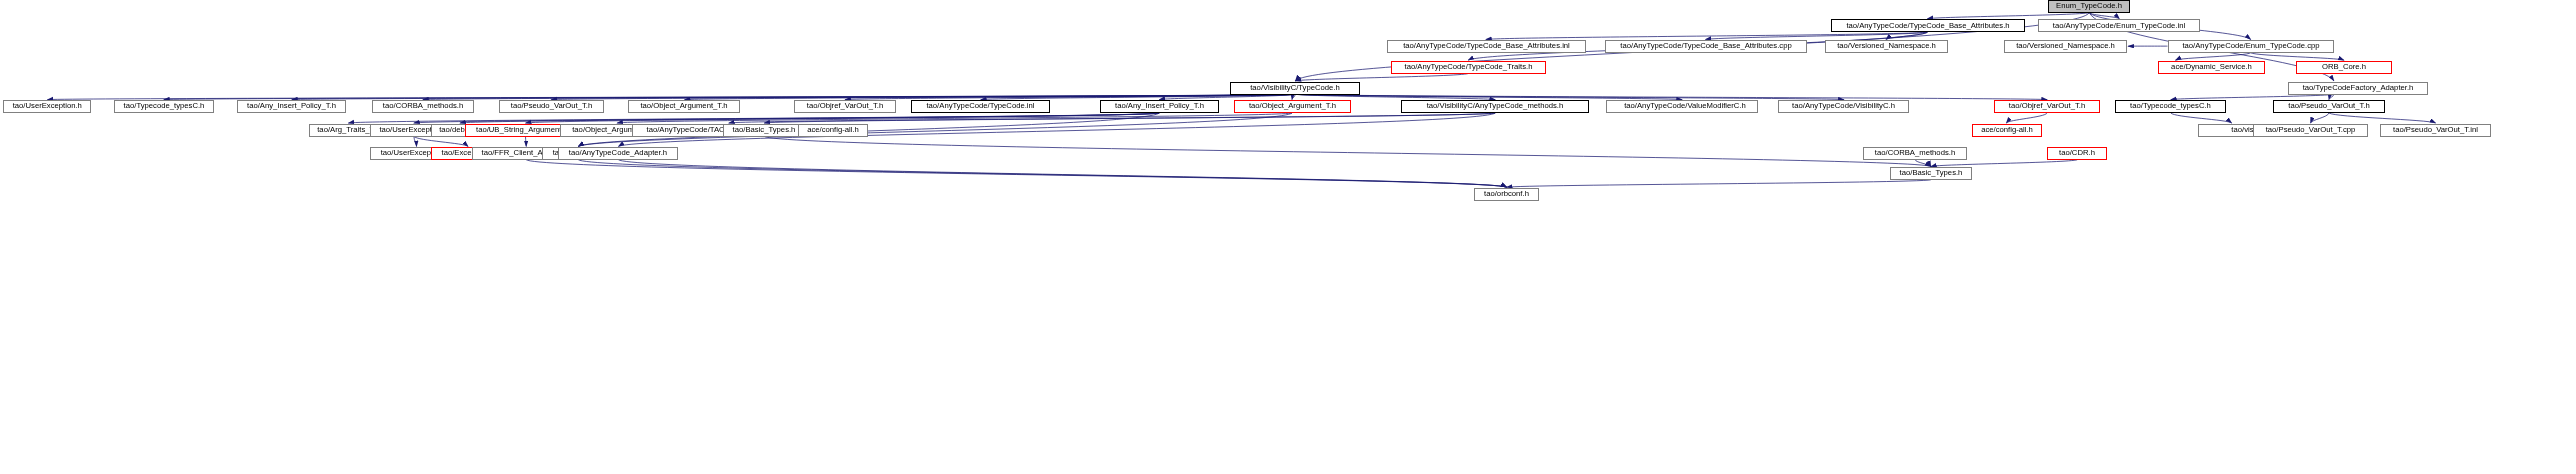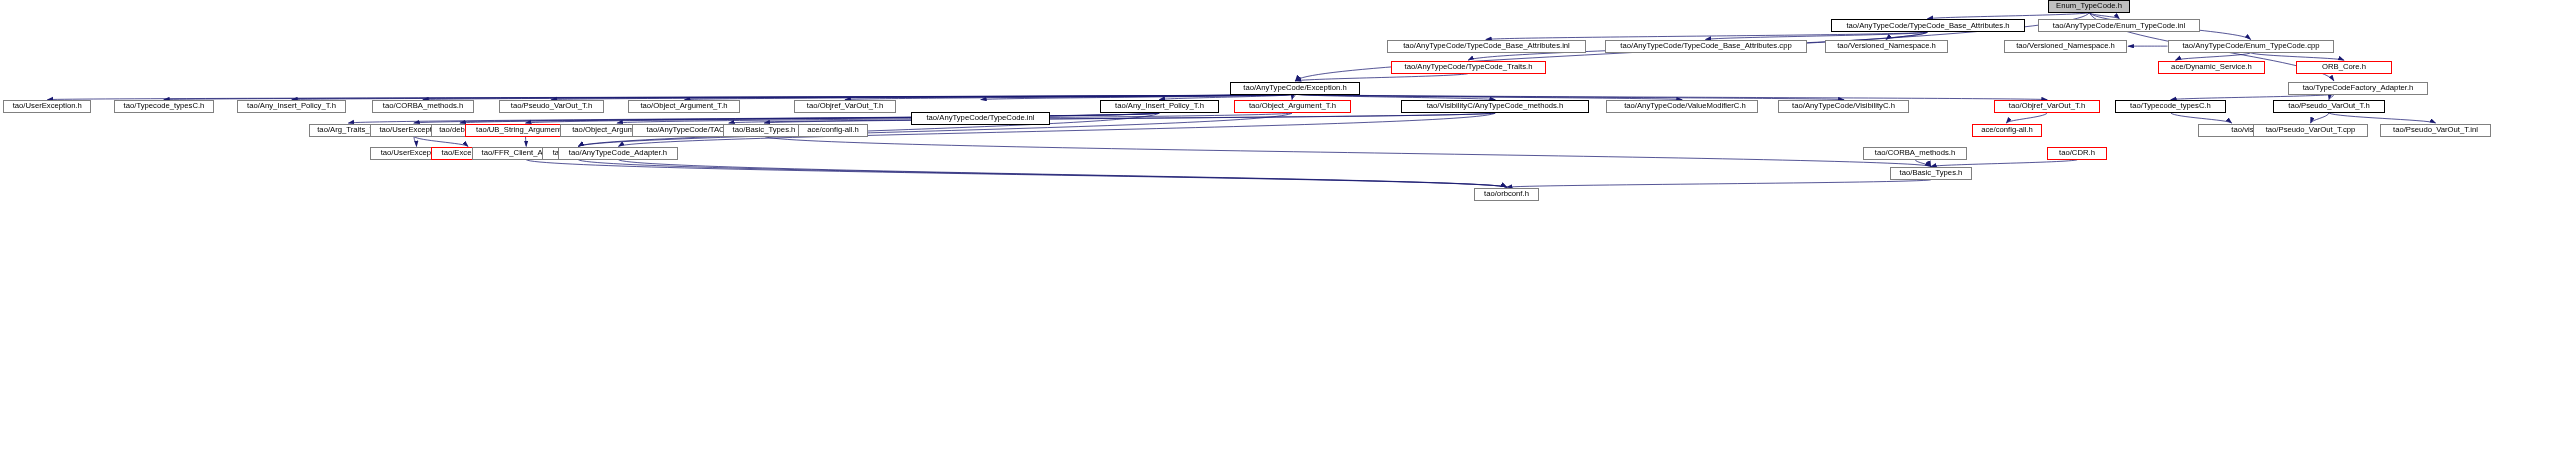--- a/index.html
+++ b/index.html
@@ -113,21 +113,21 @@
       <div class="node red" style="left: 2122px; top: 61px; width: 107px; margin-left: 36px;">
         <span>ace/Dynamic_Service.h</span>
       </div>
       <div class="node red" style="left: 2296px; top: 61px; width: 96px;">
         <span>ORB_Core.h</span>
       </div>
       <div class="node " style="left: 2264px; top: 82px; width: 140px; margin-left: 24px;">
         <span>tao/TypeCodeFactory_Adapter.h</span>
       </div>
       <div class="node black" style="left: 1230px; top: 82px; width: 130px;">
-        <span>tao/AnyTypeCode/Exception.h</span>
+        <span>tao/VisibilityC/TypeCode.h</span>
       </div>
       <div class="node " style="left: 3.3px; top: 100px; width: 88px;">
         <span>tao/UserException.h</span>
       </div>
       <div class="node " style="left: 114px; top: 100px; width: 100px;">
         <span>tao/Typecode_typesC.h</span>
       </div>
       <div class="node " style="left: 237px; top: 100px; width: 109px;">
         <span>tao/Any_Insert_Policy_T.h</span>
       </div>
@@ -136,21 +136,21 @@
       </div>
       <div class="node " style="left: 499px; top: 100px; width: 105px;">
         <span>tao/Pseudo_VarOut_T.h</span>
       </div>
       <div class="node " style="left: 628px; top: 100px; width: 112px;">
         <span>tao/Object_Argument_T.h</span>
       </div>
       <div class="node " style="left: 794px; top: 100px; width: 102px;">
         <span>tao/Objref_VarOut_T.h</span>
       </div>
-      <div class="node black" style="left: 911px; top: 112px; width: 139px;">
+      <div class="node black" style="left: 911px; top: 100px; width: 139px;">
         <span>tao/AnyTypeCode/TypeCode.inl</span>
       </div>
       <div class="node black" style="left: 1100px; top: 100px; width: 119px;">
         <span>tao/Any_Insert_Policy_T.h</span>
       </div>
       <div class="node red" style="left: 1234px; top: 100px; width: 117px;">
         <span>tao/Object_Argument_T.h</span>
       </div>
       <div class="node black" style="left: 1401px; top: 100px; width: 188px;">
         <span>tao/VisibilityC/AnyTypeCode_methods.h</span>

